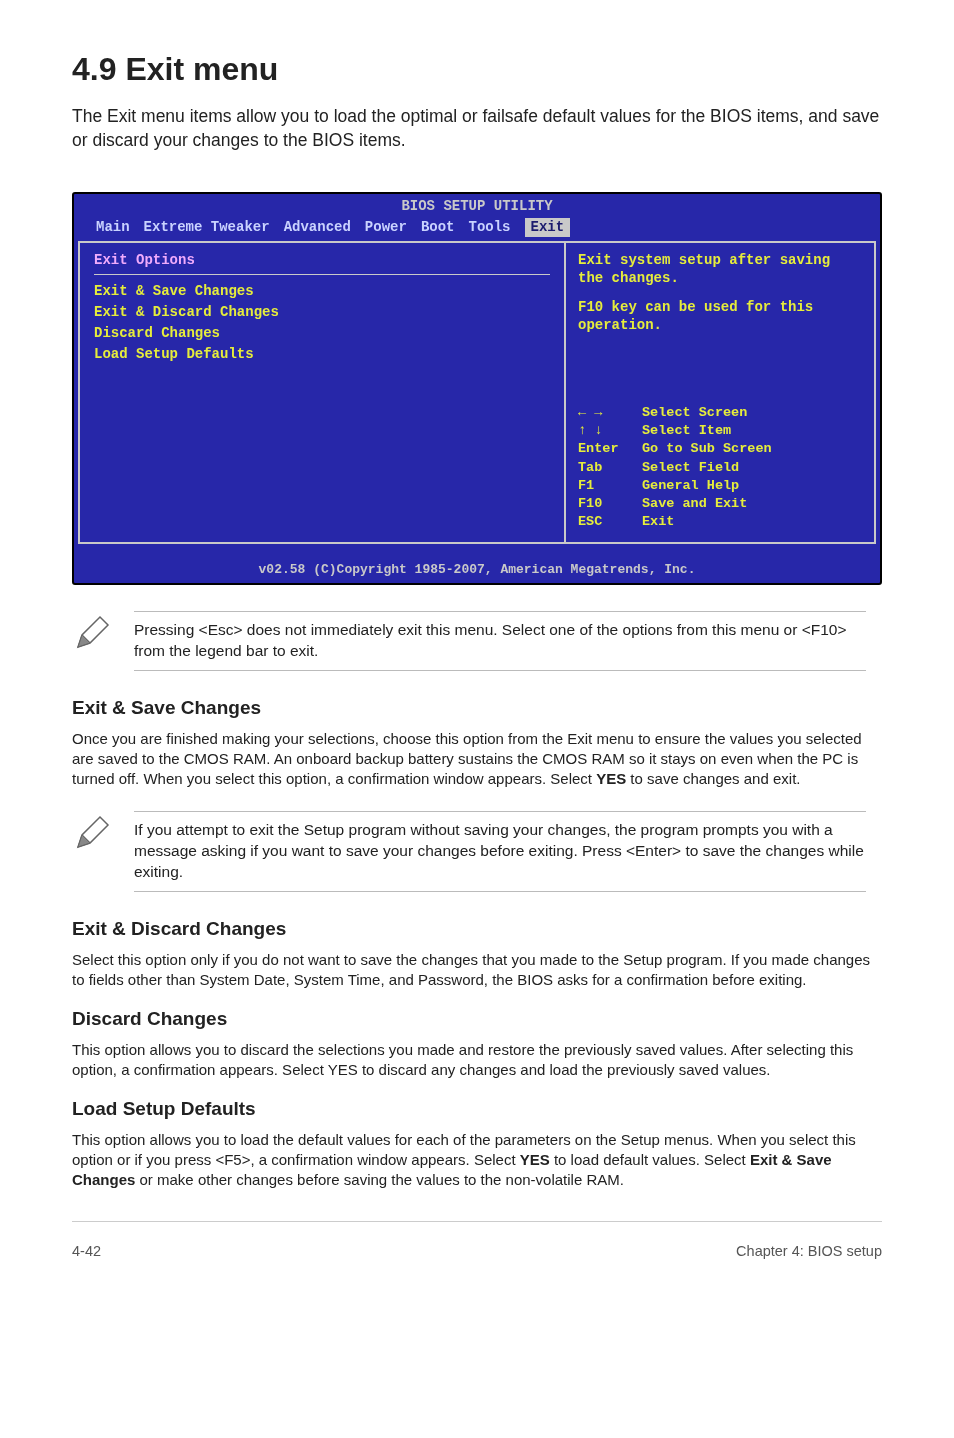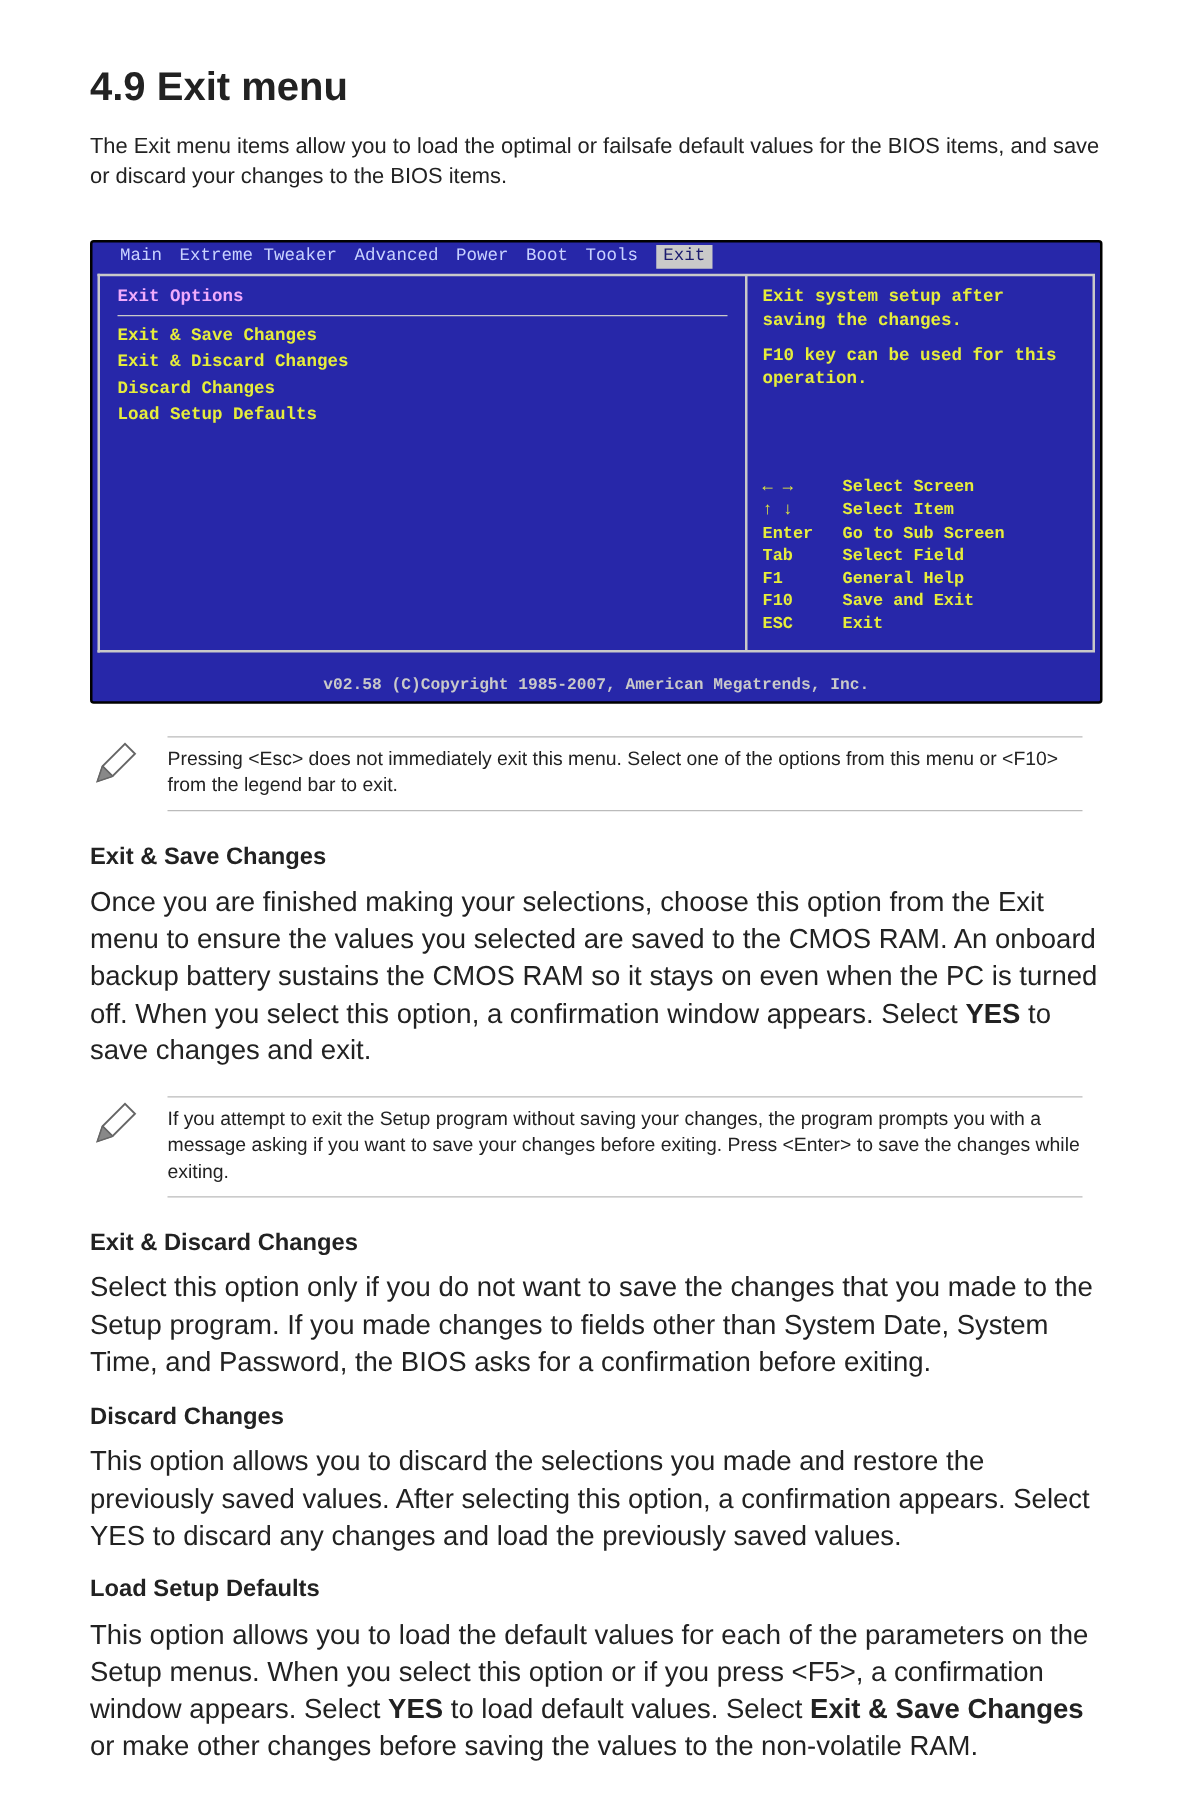--- a/index.html
+++ b/index.html
@@ -37,41 +37,41 @@
     text-align: center;
     color: #c9c9c9;
     padding: 3px 0 0 0;
     font-size: 14px;
     font-weight: bold;
   }
   .bios-tabs {
     display: flex;
     gap: 14px;
     padding: 2px 22px 4px 22px;
-    font-weight: normal;
+    font-weight: bold;
     color: #c9d2ff;
   }
   .bios-tab { }
   .bios-tab.active {
     background: #c9c9c9;
     color: #1b1b6e;
     padding: 0 6px;
   }
   .bios-body {
     display: flex;
   }
   .bios-left {
     flex: 1;
     border: 2px solid #c9c9c9;
     border-right: none;
     margin: 0 0 0 4px;
     padding: 8px 14px 14px 14px;
   }
   .bios-right {
-    width: 280px;
+    width: 312px;
     border: 2px solid #c9c9c9;
     margin: 0 4px 0 0;
     padding: 8px 12px 10px 12px;
     color: #e6ed3b;
     font-size: 14px;
   }
   .bios-heading {
     color: #f0abfc;
     margin-bottom: 4px;
   }
@@ -118,40 +118,41 @@
     padding: 8px 0;
     font-size: 15.5px;
     line-height: 1.35;
   }
   h2.sub {
     font-size: 19px;
     font-weight: 700;
     margin: 8px 0 8px 0;
   }
   p.body {
-    font-size: 22px;
+    font-size: 15px;
     margin-bottom: 16px;
   }
   .footer-row {
     display: flex;
     justify-content: space-between;
     font-size: 14.5px;
     color: #555;
     border-top: 1px solid #ccc;
     padding-top: 20px;
     margin-top: 30px;
   }
 </style>
 </head>
 <body>
 
 <h1 class="section-title">4.9    Exit menu</h1>
 <p class="section-intro">The Exit menu items allow you to load the optimal or failsafe default values for the BIOS items, and save or discard your changes to the BIOS items.</p>
 
 <div class="bios-panel">
+  <div class="bios-top">BIOS SETUP UTILITY</div>
   <div class="bios-tabs">
     <span class="bios-tab">Main</span>
     <span class="bios-tab">Extreme Tweaker</span>
     <span class="bios-tab">Advanced</span>
     <span class="bios-tab">Power</span>
     <span class="bios-tab">Boot</span>
     <span class="bios-tab">Tools</span>
     <span class="bios-tab active">Exit</span>
   </div>
   <div class="bios-body">

